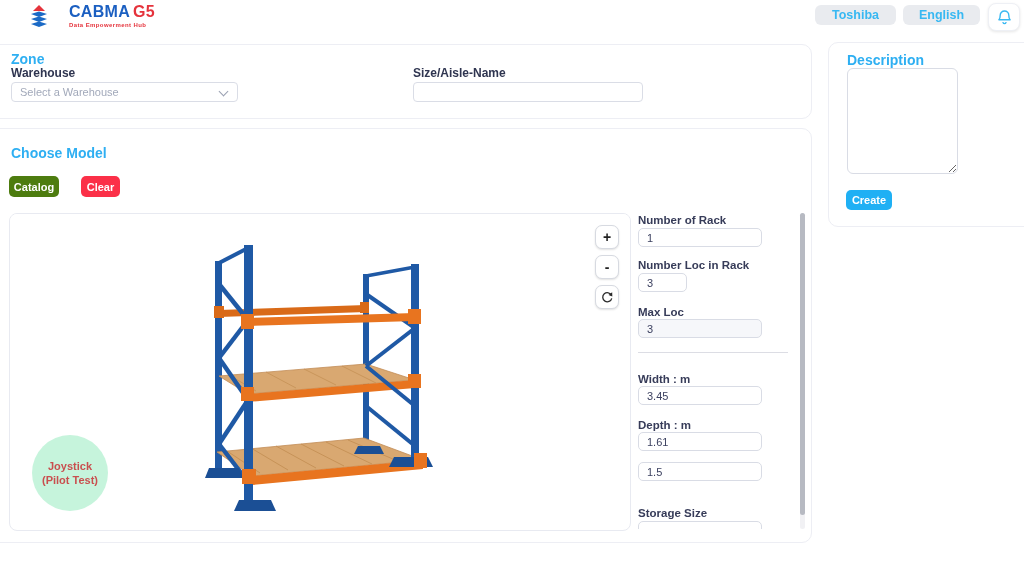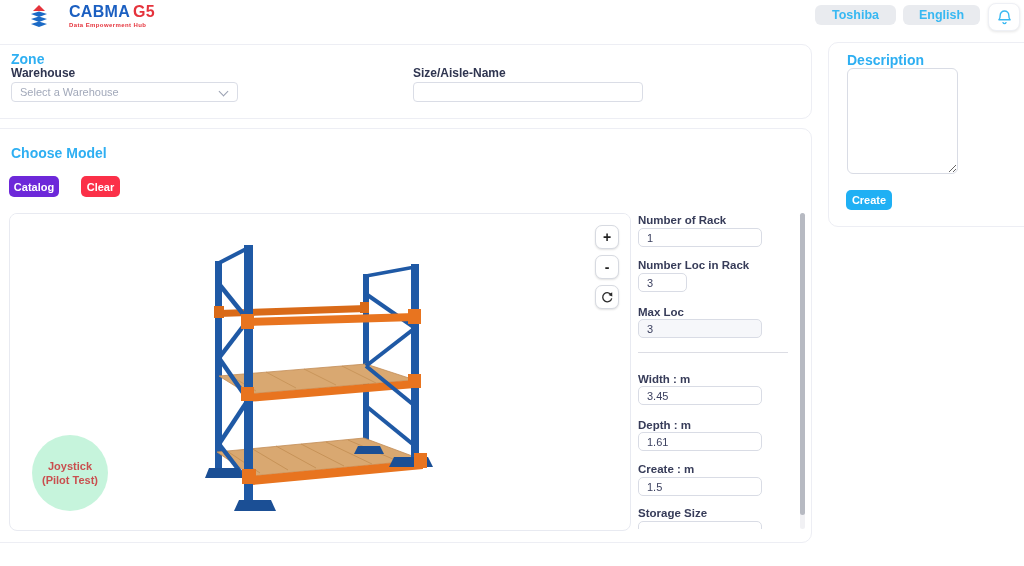--- a/index.html
+++ b/index.html
@@ -41,21 +41,21 @@
   .select-box .ph{font-size:11px;color:#a2a9ba;}
   .chev{position:absolute;right:10px;top:5px;width:6px;height:6px;border-right:1.4px solid #9aa1b2;
        border-bottom:1.4px solid #9aa1b2;transform:rotate(45deg);}
   .lbl-aisle{left:428px;top:21px;}
   .inp-aisle{left:428px;top:37px;width:230px;}
 
   
   .model-card .sec-title{left:26px;top:16px;}
   .btn{position:absolute;border:none;border-radius:5px;color:#fff;font-weight:700;font-size:11px;
        font-family:inherit;cursor:pointer;display:flex;align-items:center;justify-content:center;}
-  .btn-catalog{left:24px;top:47px;width:50px;height:21px;background:#6d28d9;}
+  .btn-catalog{left:24px;top:47px;width:50px;height:21px;background:#4d7c0f;}
   .btn-clear{left:96px;top:47px;width:39px;height:21px;background:#fb3048;}
 
   
   .viewer{position:absolute;left:24px;top:84px;width:620px;height:316px;border:1px solid #e8eaf1;
        border-radius:8px;background:#fff;overflow:hidden;cursor:grab;}
   .sky{position:absolute;left:-12px;top:-6px;width:660px;height:146px;background:#fff;
        transform-origin:0 100%;transform:rotate(-1.35deg);}
   .horizon-fade{position:absolute;left:0;top:138px;width:100%;height:26px;
        background:linear-gradient(to bottom,#fff,rgba(255,255,255,0));}
   .rack{position:absolute;left:186px;top:10px;}
@@ -213,21 +213,21 @@
       <div class="flabel" style="top:46px">Number Loc in Rack</div>
       <input class="fin w-sm" style="top: 60px;" value="3">
       <div class="flabel" style="top:93px">Max Loc</div>
       <input class="fin w-lg ro" style="top: 106px;" value="3">
       <div class="divider"></div>
       <div class="flabel" style="top:160px">Width : m</div>
       <input class="fin w-lg" style="top: 173px;" value="3.45">
       <div class="flabel" style="top:206px">Depth : m</div>
       <input class="fin w-lg" style="top: 219px;" value="1.61">
       <div class="flabel" style="top:250px">Create : m</div>
-      <input class="fin w-lg" style="top: 264px;" value="1.5">
+      <input class="fin w-lg" style="top: 249px;" value="1.5">
       <div class="flabel" style="top:294px">Storage Size</div>
       <input class="fin w-lg" style="top: 308px;" value="">
     </div>
     <div class="scrollbar">
       <div class="thumb"></div>
     </div>
   </div>
 
   <div class="card desc-card">
     <div class="sec-title">Description</div>

